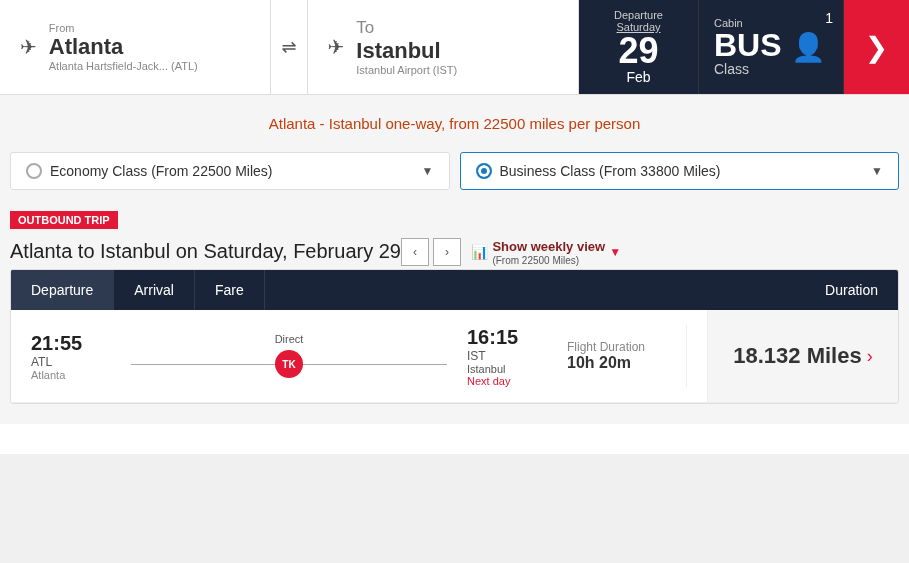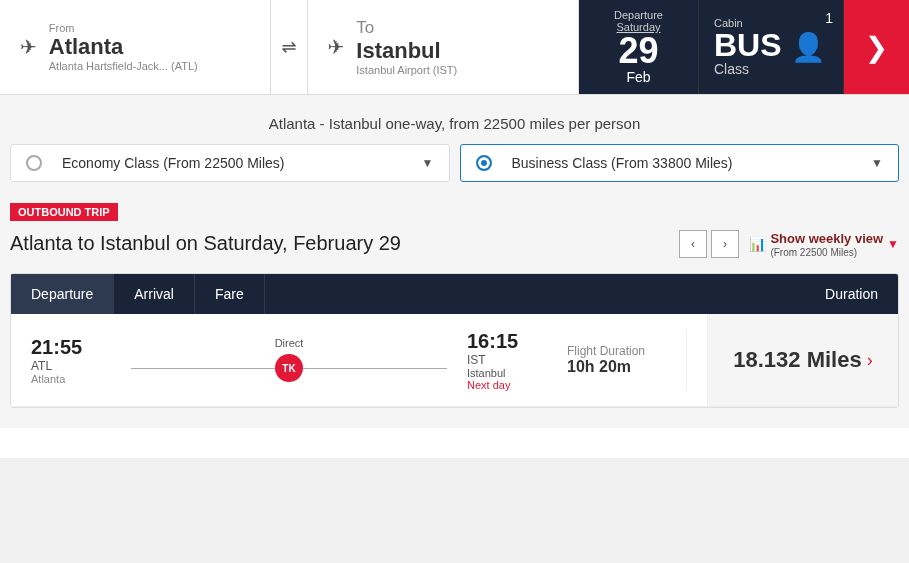--- a/index.html
+++ b/index.html
@@ -100,22 +100,22 @@
       cursor: pointer;
     }
     .header-arrow .arrow { color: #fff; font-size: 28px; }
 
     
     .main { background: #f5f5f5; padding: 20px 10px; }
 
     .subtitle {
       text-align: center;
       font-size: 15px;
-      color: #404040;
-      margin-bottom: 12px;
+      color: #c2410c;
+      margin-bottom: 20px;
     }
 
     
     .dropdowns {
       display: flex;
       gap: 10px;
       margin-bottom: 20px;
     }
     .dropdown-item {
       display: flex;
@@ -127,21 +127,21 @@
       padding: 10px 15px;
       flex: 1;
       cursor: pointer;
     }
     .dropdown-item.selected {
       border-color: #1a7bc4;
     }
     .dropdown-left {
       display: flex;
       align-items: center;
-      gap: 20px;
+      gap: 8px;
       justify-content: space-between;
     }
     .radio-circle {
       width: 16px;
       height: 16px;
       border-radius: 50%;
       border: 2px solid #aaa;
       background: #fff;
       flex-shrink: 0;
     }
@@ -159,22 +159,21 @@
       background: #e31837;
       color: #fff;
       font-size: 11px;
       font-weight: bold;
       padding: 3px 8px;
       margin-bottom: 8px;
     }
     .trip-header {
       display: flex;
       align-items: center;
-      justify-content: space-between;
-      margin-bottom: 15px;
+      margin-bottom: 3px;
     }
     .trip-title { font-size: 20px; color: #222; font-weight: normal; }
     .trip-right {
       display: flex;
       align-items: center;
       gap: 10px;
     }
     .nav-buttons {
       display: flex;
       gap: 4px;

